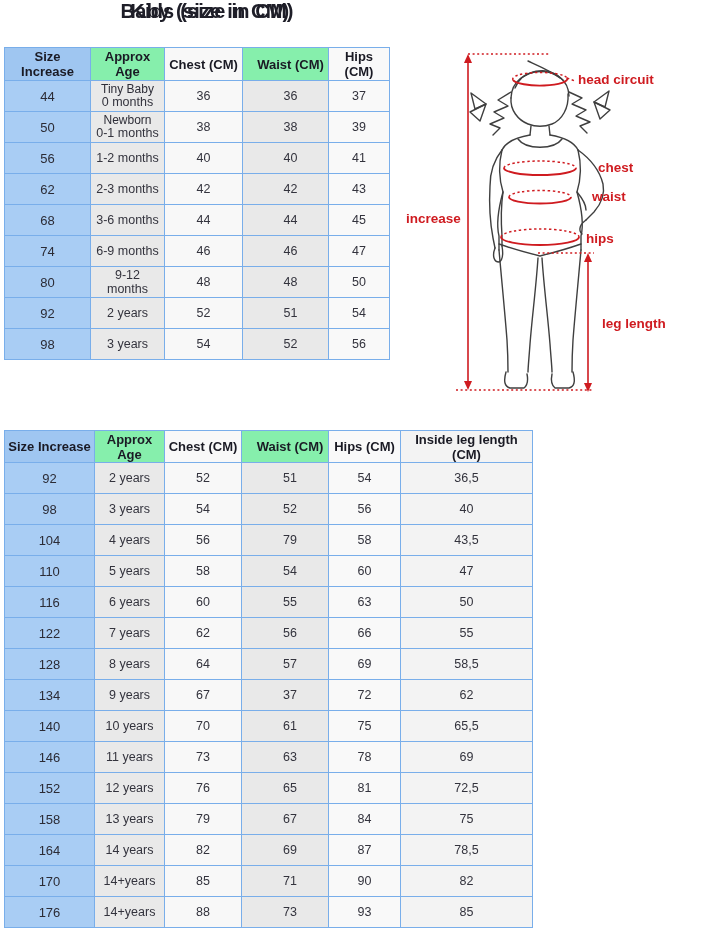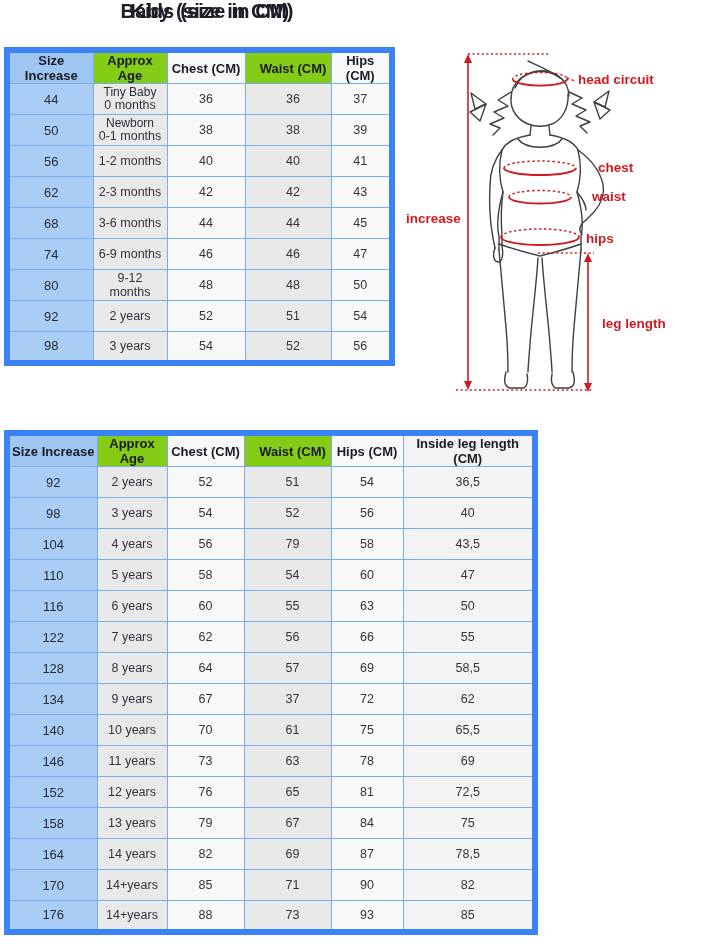--- a/index.html
+++ b/index.html
@@ -10,21 +10,21 @@
   }
   .section-title{
     position:absolute;font-weight:bold;font-size:20px;letter-spacing:.2px;
     color:#1e1e28;text-align:center;
   }
   #baby-title{left:0;top:11;width:410px;}
   #kids-title{left:4px;top:404;width:416px;}
 
   table{
     position:absolute;border-collapse:collapse;table-layout:fixed;
-    border:6px solid #3b82f6;
+    border:1px solid #3b82f6;
   }
   #baby-table{left:4px;top:47px;width:385px;}
   #kids-table{left:4px;top:430px;width:528px;}
   th,td{
     border:1px solid #79aeea;text-align:center;vertical-align:middle;
     padding:0 2px;overflow:hidden;
   }
   th{font-size:13px;font-weight:bold;color:#1a1a24;}
   td{font-size:12.5px;color:#33333d;}
   td.c0{font-size:13px;color:#2b2b35;}
@@ -32,21 +32,21 @@
   #baby-table tbody tr{height:31px;}
   #kids-table thead tr{height:32px;}
   #kids-table tbody tr{height:31px;}
   .c0{background:#a9cdf4;}
   .c1{background:#e9e9e9;}
   .c2{background:#f8f8f8;}
   .c3{background:#e9e9e9;padding-left:12px;}
   .c4{background:#f9f9f9;}
   .c5{background:#f3f3f3;margin-left:43px;}
   th.c0{background:#9fc6f1;}
-  th.c1,th.c3{background:#84cc16;}
+  th.c1,th.c3{background:#86efac;}
   .age-note{display:block;font-size:12px;line-height:1.05;color:#2d2d37;}
   .age-main{display:block;font-size:12.5px;line-height:1.15;}
 
   #diagram{position:absolute;left:398px;top:40px;width:322px;height:362px;}
   svg text{
     font-family:"Liberation Sans","DejaVu Sans",sans-serif;
     font-weight:bold;font-size:13.5px;
   }
 </style>
 </head>

